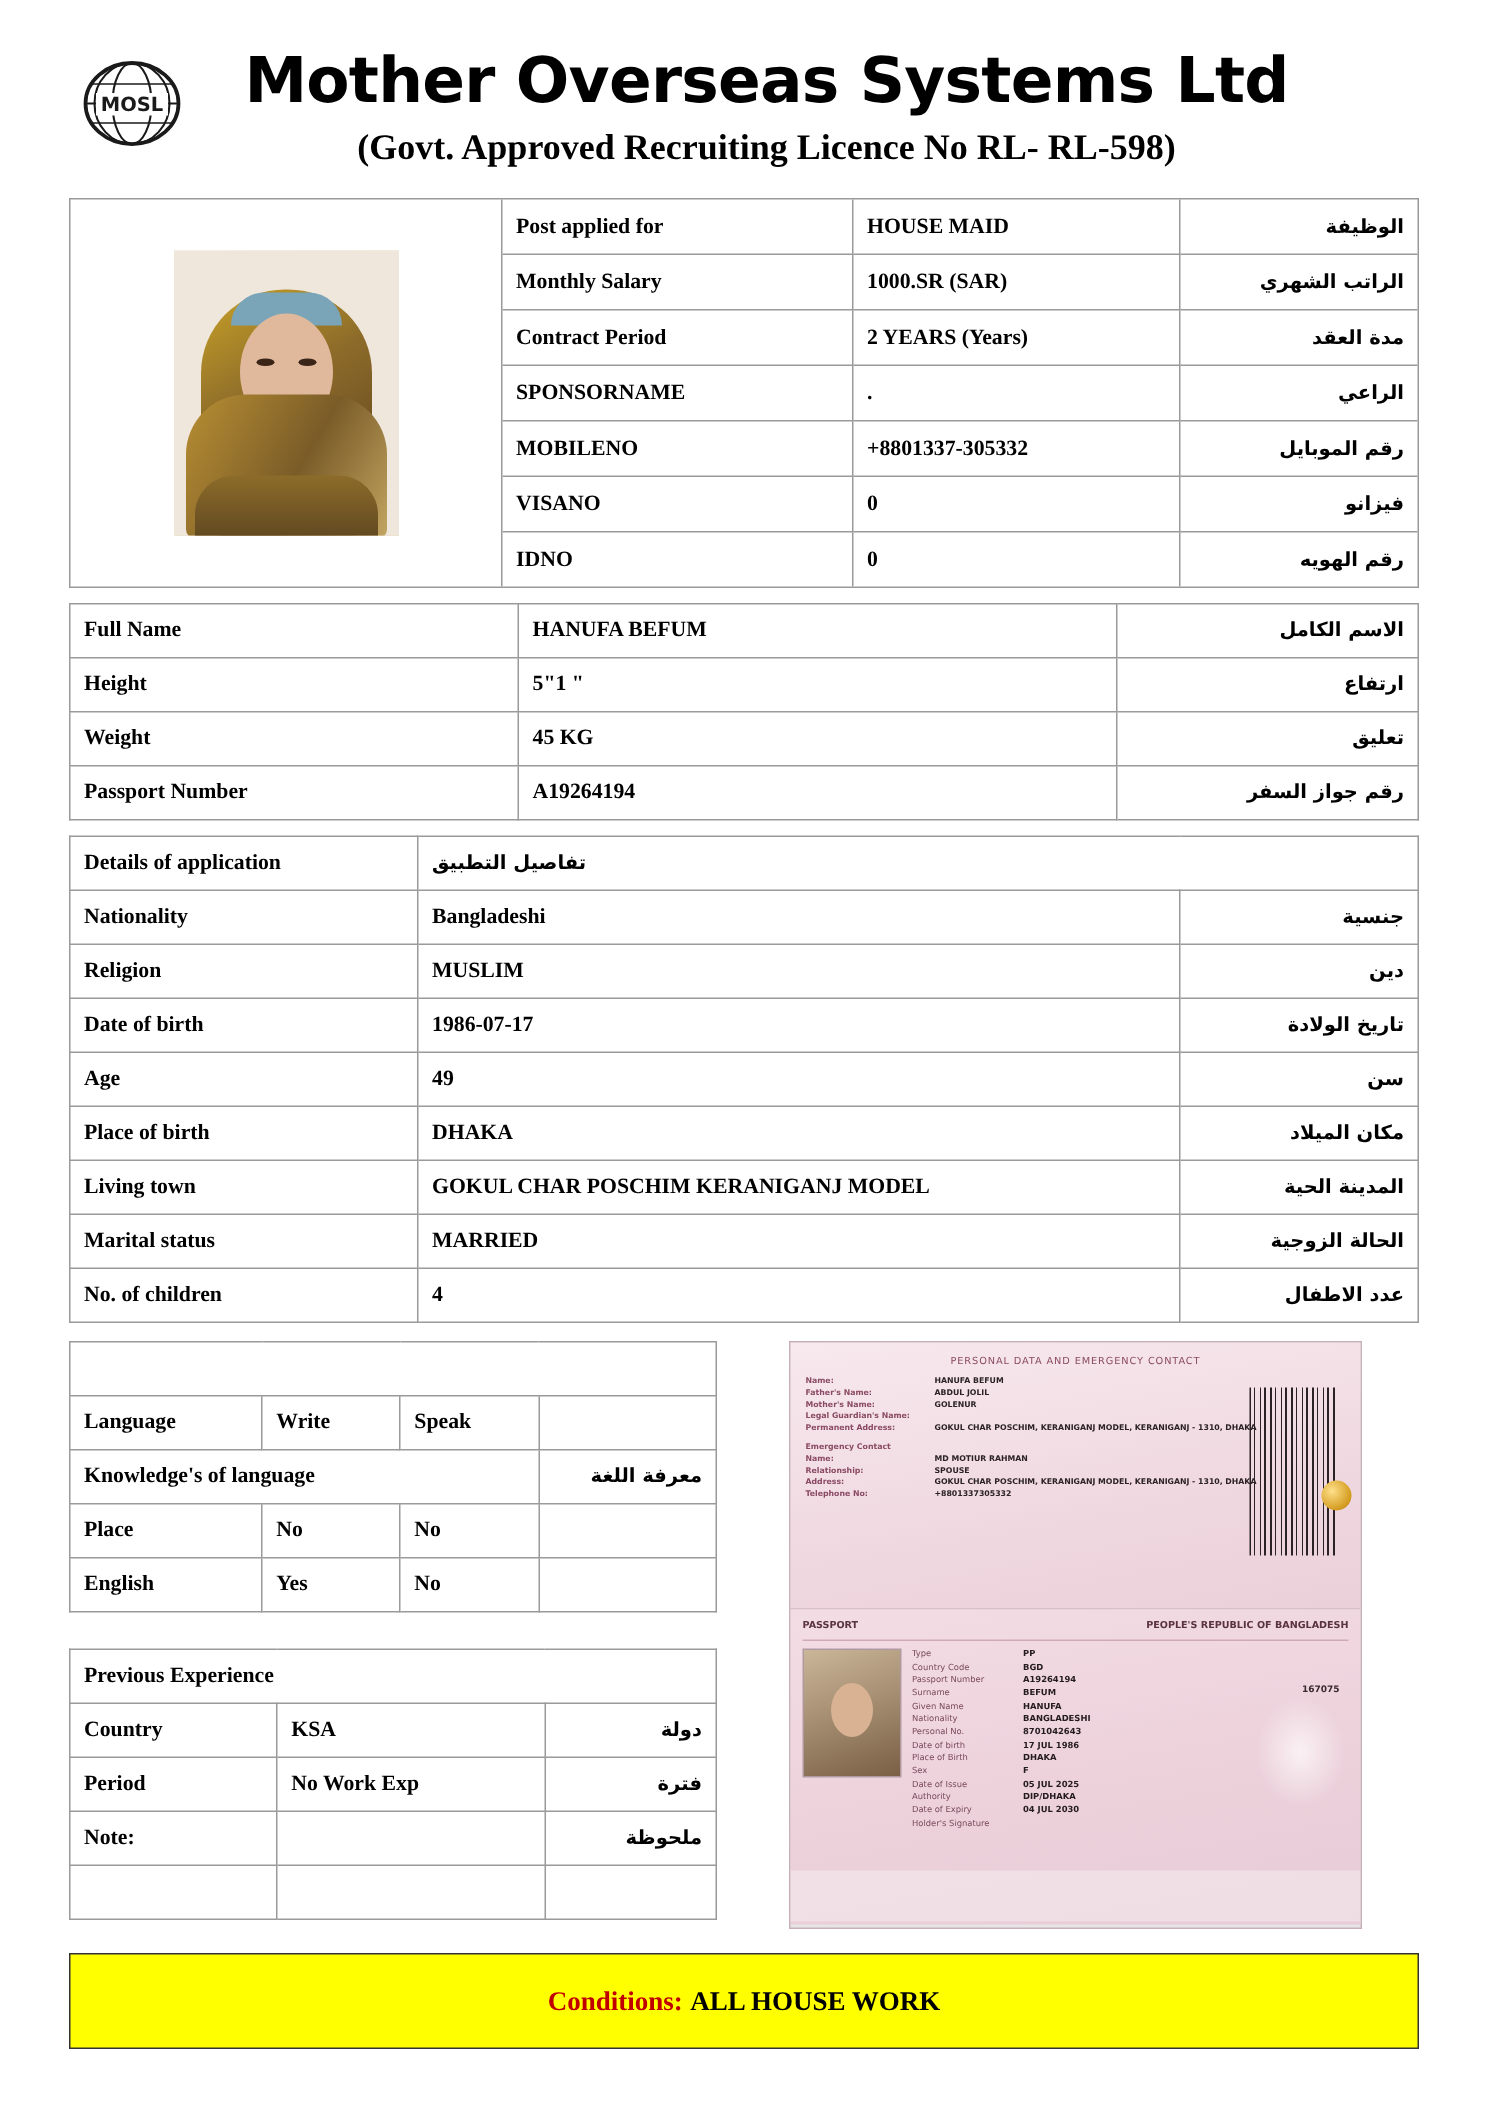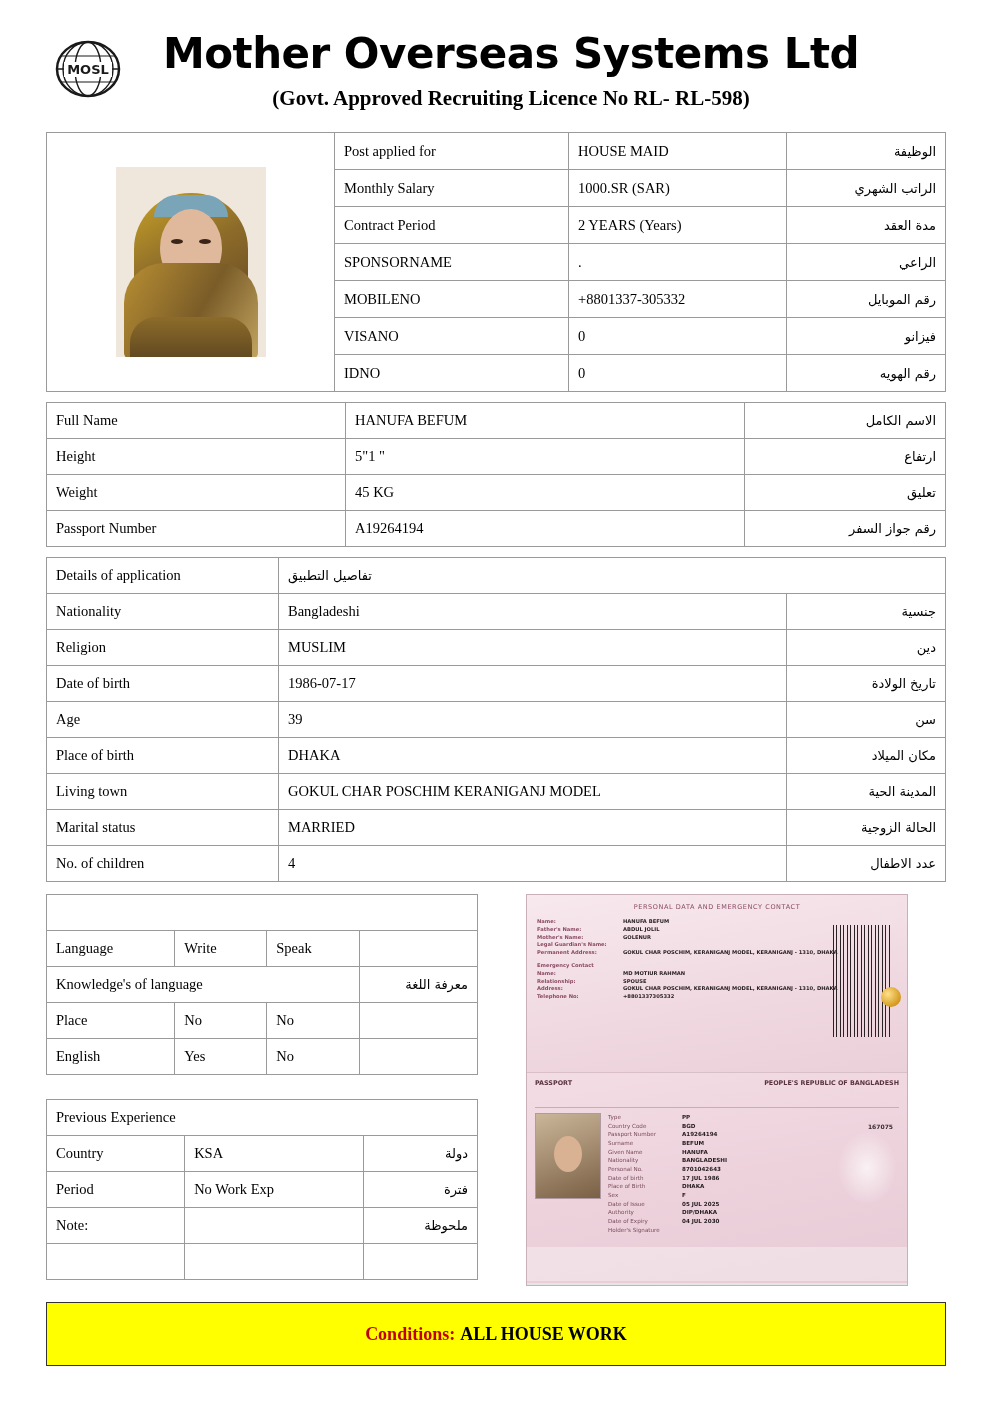--- a/index.html
+++ b/index.html
@@ -45,30 +45,31 @@
     font-size: 42px;
     letter-spacing: -0.5px;
     line-height: 1.05;
     margin: 0;
     padding-left: 30px;
   }
   .licence {
     text-align: center;
     font-family: "Liberation Serif", serif;
     font-weight: bold;
-    font-size: 21px;
+    font-size: 24px;
     margin-top: 10px;
     padding-left: 30px;
   }
 
   
   table {
     border-collapse: collapse;
     width: 100%;
     font-size: 14.5px;
+    font-weight: bold;
   }
   td {
     border: 1px solid #9a9a9a;
     padding: 6px 9px;
     vertical-align: middle;
     height: 23px;
   }
   .ar {
     direction: rtl;
     text-align: right;
@@ -218,21 +219,21 @@
     position: relative;
     background: linear-gradient(170deg,#f3dde4 0%,#edd2dc 50%,#e7cbd6 100%);
     padding: 6px 8px;
     box-sizing: border-box;
     font-size: 5.6px;
     color: #3a2b31;
   }
   .pp-head {
     display:flex; justify-content:space-between; align-items:center;
     font-size: 6.4px; font-weight:bold; color:#5a3340;
-    border-bottom: 1px solid #cfa9b8; padding-bottom:20px;
+    border-bottom: 1px solid #cfa9b8; padding-bottom:6px;
   }
   .pp-body { display:flex; margin-top:5px; }
   .pp-photo {
     width: 64px; height: 84px;
     background: linear-gradient(160deg,#cbb69a,#7a6044);
     border: 1px solid #b09aa2;
     position: relative; overflow:hidden;
   }
   .pp-photo .f { position:absolute; left:18px; top:22px; width:28px; height:36px; background:#d9b193; border-radius:50%; }
   .pp-photo .s { position:absolute; left:8px; top:12px; width:48px; height:72px; background:linear-gradient(150deg,#8d6c2a,#5e4620); border-radius:24px 24px 6px 6px; z-index:-1;}
@@ -397,21 +398,21 @@
         <td>MUSLIM</td>
         <td class="arc ar">دين</td>
       </tr>
       <tr>
         <td class="lbl">Date of birth</td>
         <td>1986-07-17</td>
         <td class="arc ar">تاريخ الولادة</td>
       </tr>
       <tr>
         <td class="lbl">Age</td>
-        <td>39</td>
+        <td>49</td>
         <td class="arc ar">سن</td>
       </tr>
       <tr>
         <td class="lbl">Place of birth</td>
         <td>DHAKA</td>
         <td class="arc ar">مكان الميلاد</td>
       </tr>
       <tr>
         <td class="lbl">Living town</td>
         <td>GOKUL CHAR POSCHIM KERANIGANJ MODEL</td>

